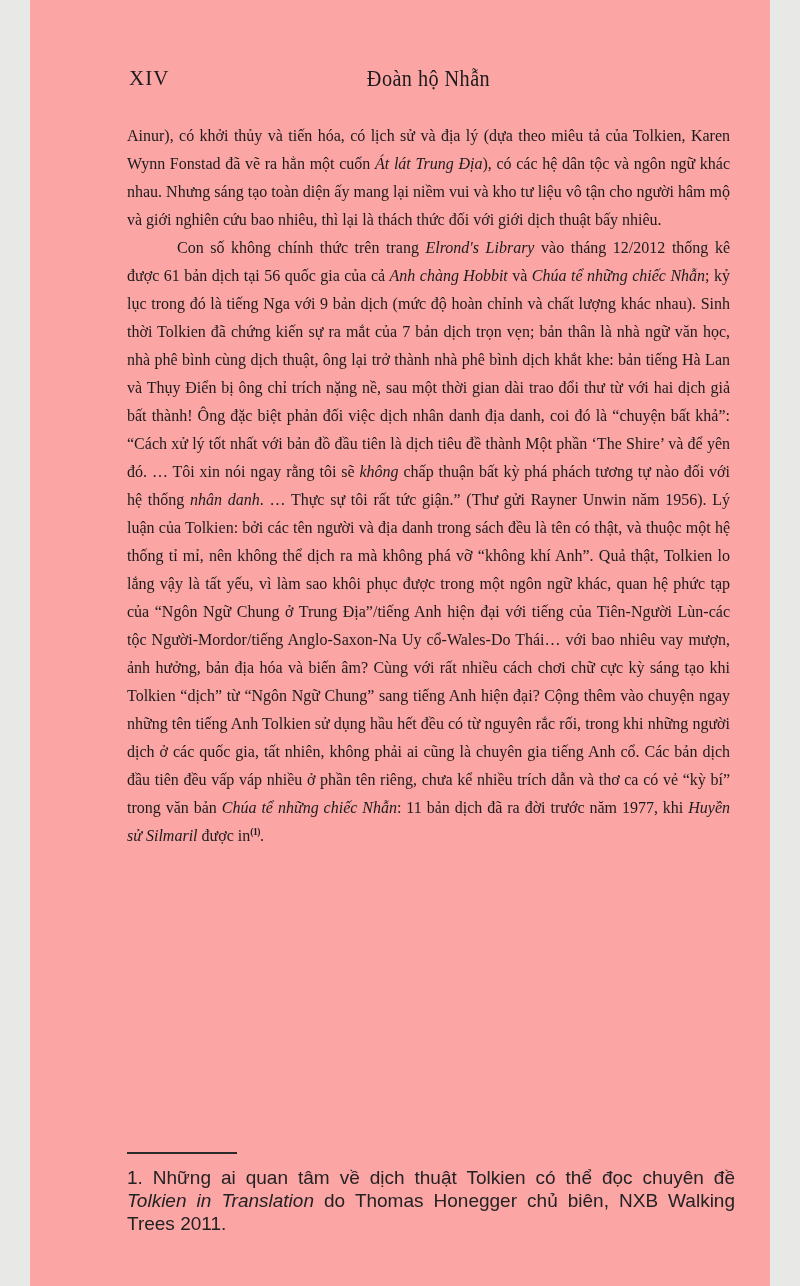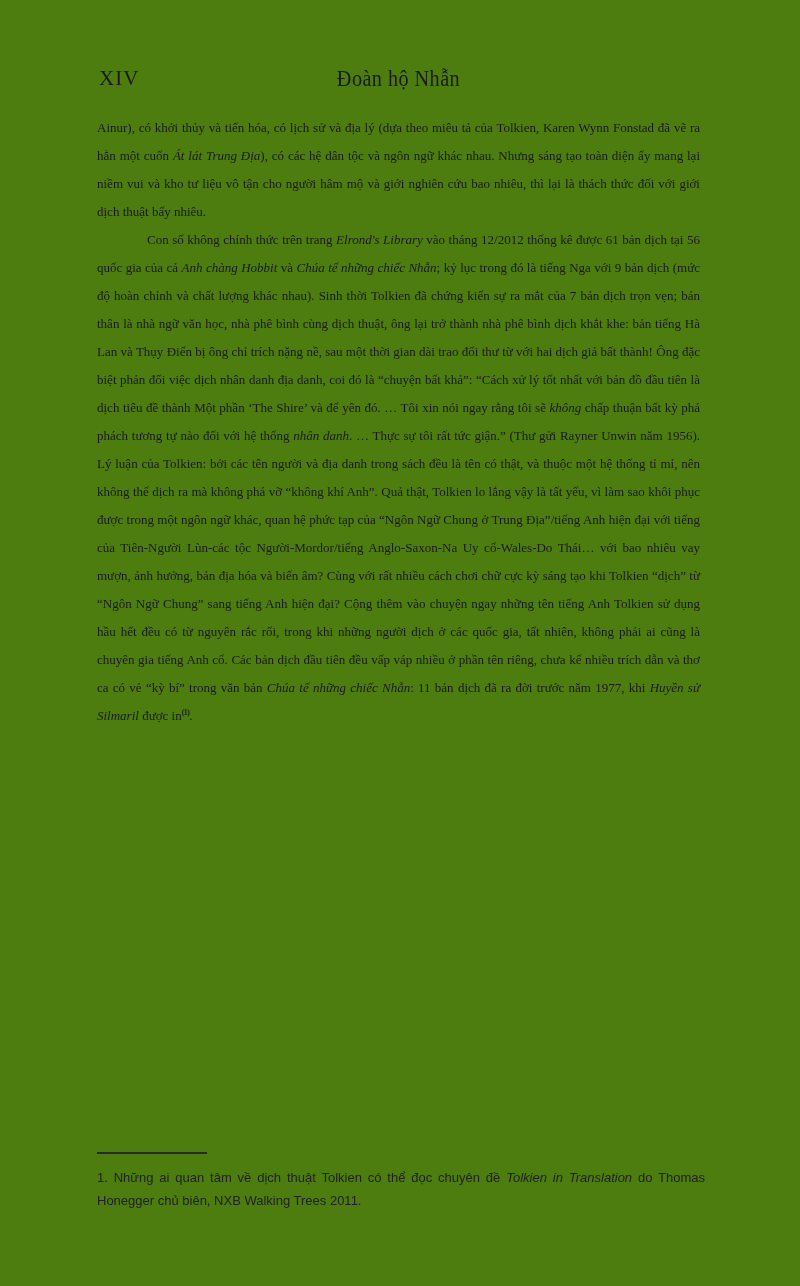--- a/index.html
+++ b/index.html
@@ -2,24 +2,24 @@
 <html lang="vi"><head>
 <meta charset="utf-8">
 <style>
   html, body {
     margin: 0;
     padding: 0;
     background: #e8e8e6;
   }
   .page {
     position: relative;
-    width: 800px;
+    width: 740px;
     height: 1286px;
     margin: 0 auto;
-    background: #4d7c0f;
+    background: #fca5a5;
     color: #1b1b1b;
     font-family: "Liberation Serif", serif;
     overflow: hidden;
     text-decoration: underline;
   }
   
   .header {
     position: absolute;
     top: 66px;
     left: 97px;
@@ -37,24 +37,24 @@
     display: block;
     text-align: center;
     font-size: 23px;
     transform: scaleX(0.88);
     transform-origin: center;
     letter-spacing: 0.5px;
   }
   
   .body-text {
     position: absolute;
-    top: 114px;
+    top: 122px;
     left: 97px;
     width: 603px;
-    font-size: 13px;
+    font-size: 16px;
     line-height: 28px;
     text-align: justify;
     text-justify: inter-word;
   }
   .body-text p.para {
     margin: 0;
     padding: 0;
   }
   .body-text p.para.indent {
     text-indent: 50px;
@@ -77,21 +77,21 @@
     width: 608px;
   }
   .footnote-rule {
     width: 110px;
     height: 0;
     border-top: 2px solid #2a2a2a;
     margin: 0 0 12px 0;
   }
   .footnote-text {
     font-family: "Liberation Sans", sans-serif;
-    font-size: 13px;
+    font-size: 19px;
     line-height: 23px;
     text-align: justify;
     color: #222;
   }
 </style>
 </head>
 <body>
 
 <div class="page">
 

